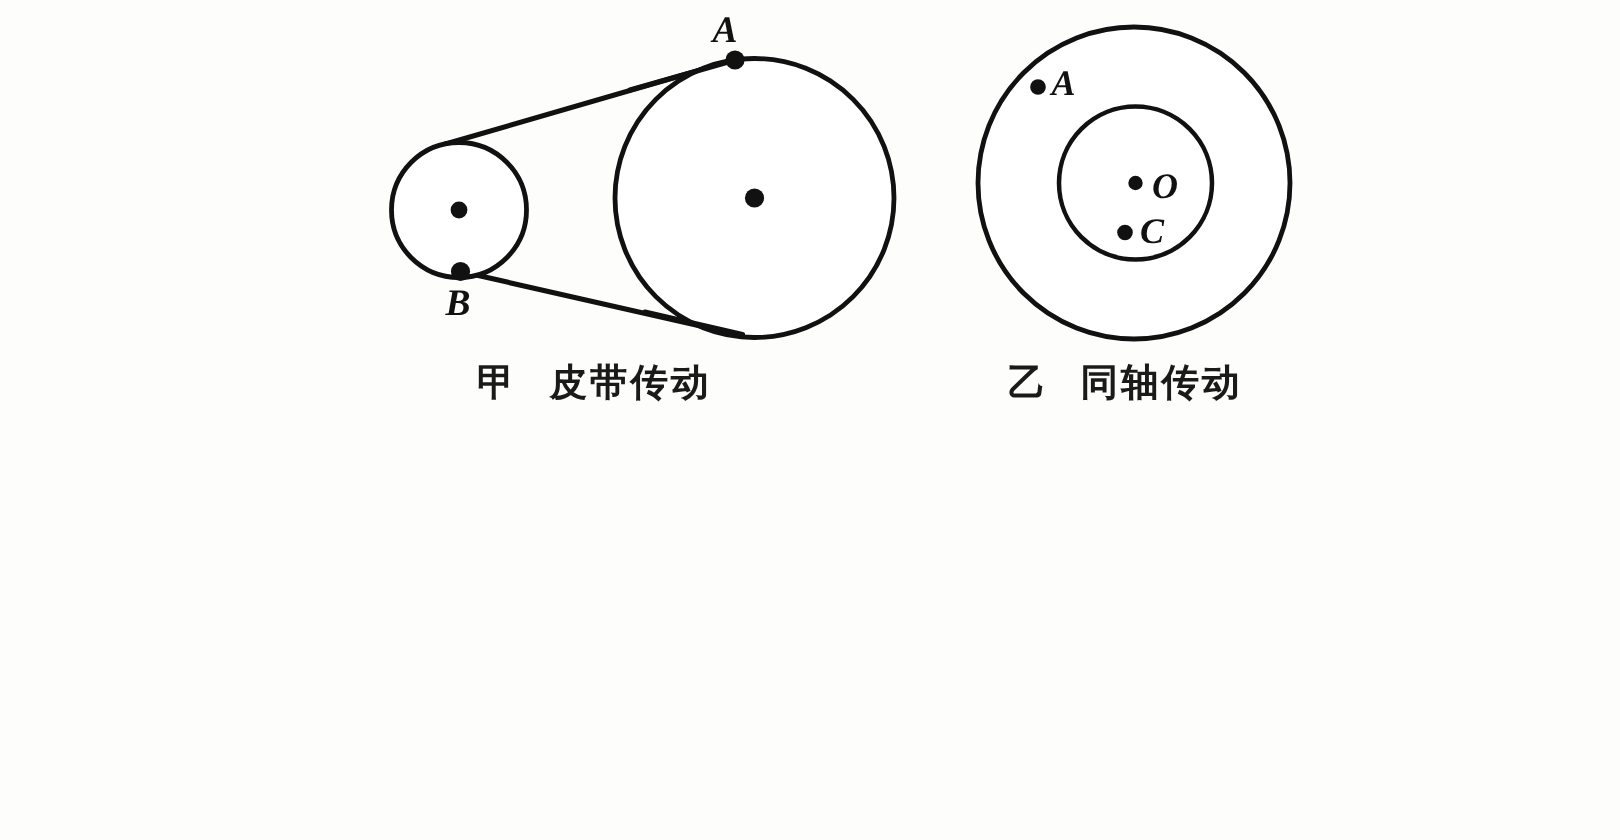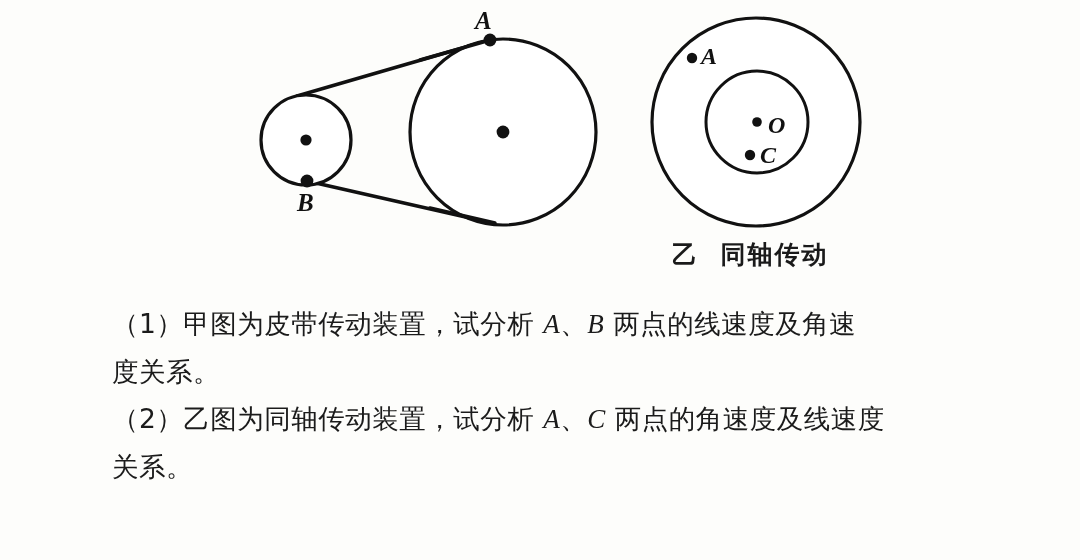--- a/index.html
+++ b/index.html
@@ -122,27 +122,18 @@
       </g>
     </svg>
 
     <div class="point-label" id="label-A-belt">A</div>
     <div class="point-label" id="label-B-belt">B</div>
 
     <div class="point-label" id="label-A-coax">A</div>
     <div class="point-label" id="label-O-coax">O</div>
     <div class="point-label" id="label-C-coax">C</div>
 
+    <div class="fig-caption" id="caption-belt">甲  皮带传动</div>
     <div class="fig-caption" id="caption-coax">乙  同轴传动</div>
   </div>
 
-  <div id="question-block">
-
-    <div class="q-line"><span>（1）甲图为皮带传动装置，试分析 </span><span class="latin">A</span><span>、</span><span class="latin">B</span><span> 两点的线速度及角速</span></div>
-
-    <div class="q-line">度关系。</div>
-
-    <div class="q-line"><span>（2）乙图为同轴传动装置，试分析 </span><span class="latin">A</span><span>、</span><span class="latin">C</span><span> 两点的角速度及线速度</span></div>
-
-    <div class="q-line">关系。</div>
-  </div>
 
 </div>
 
 </body></html>

